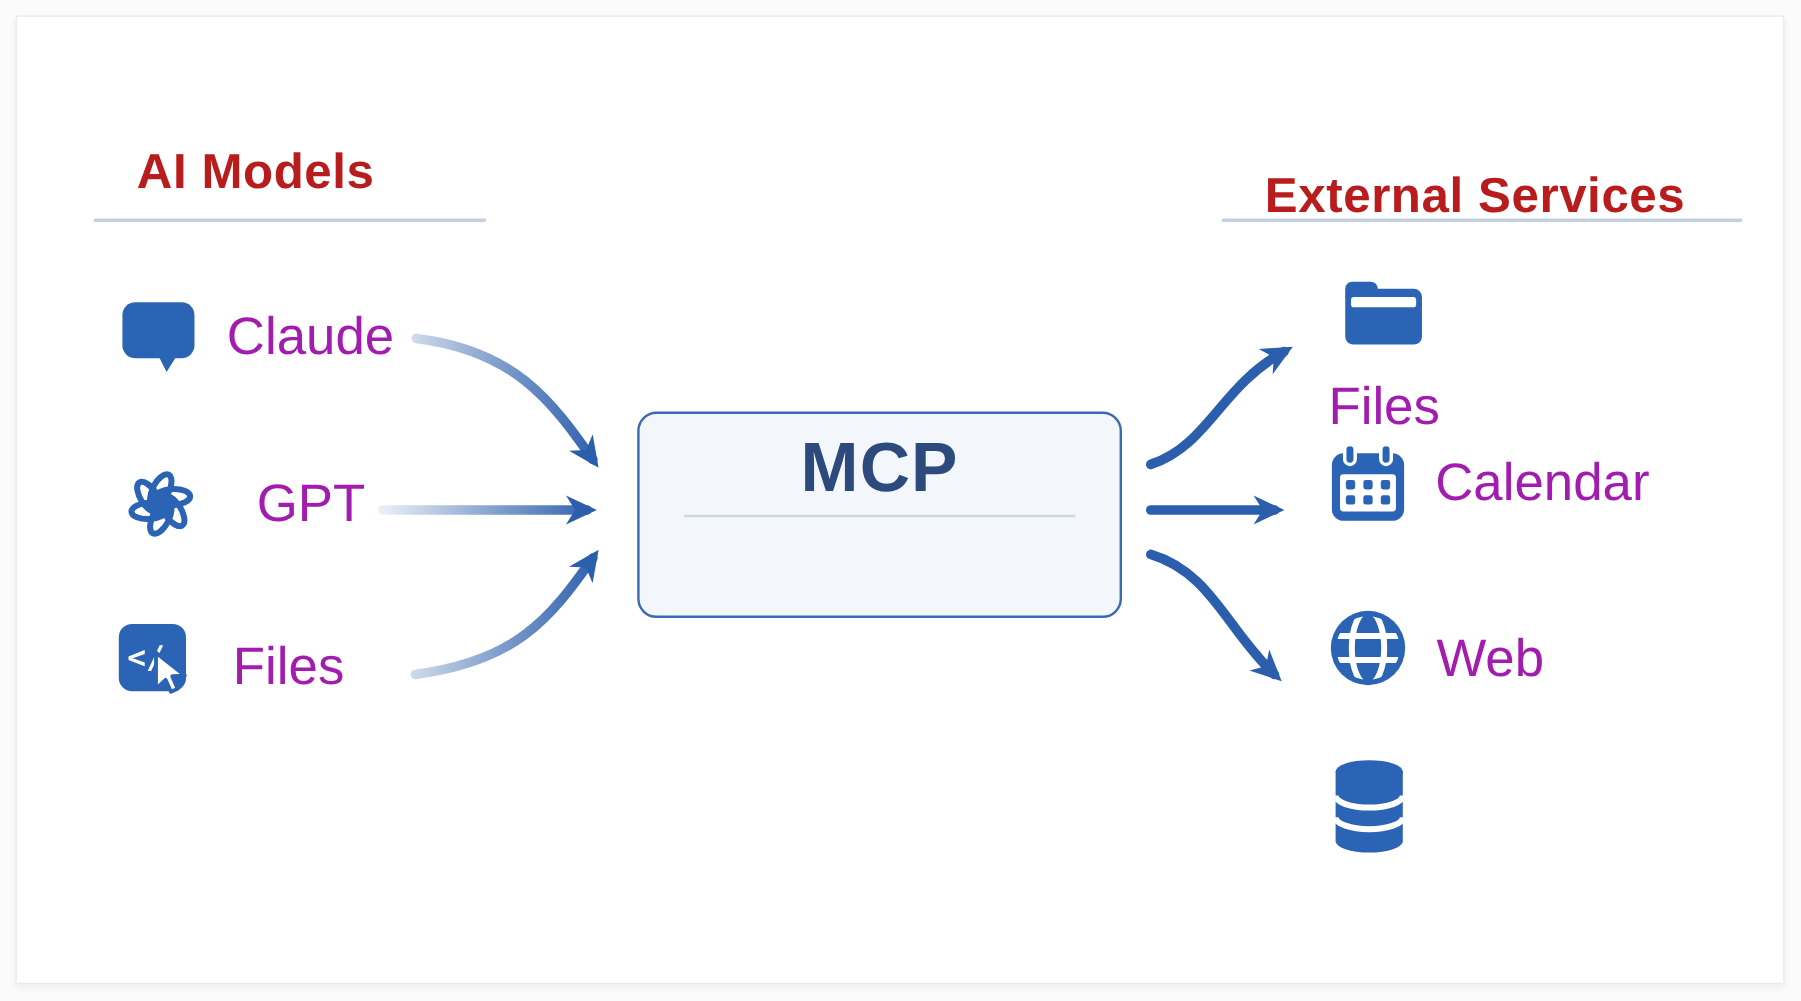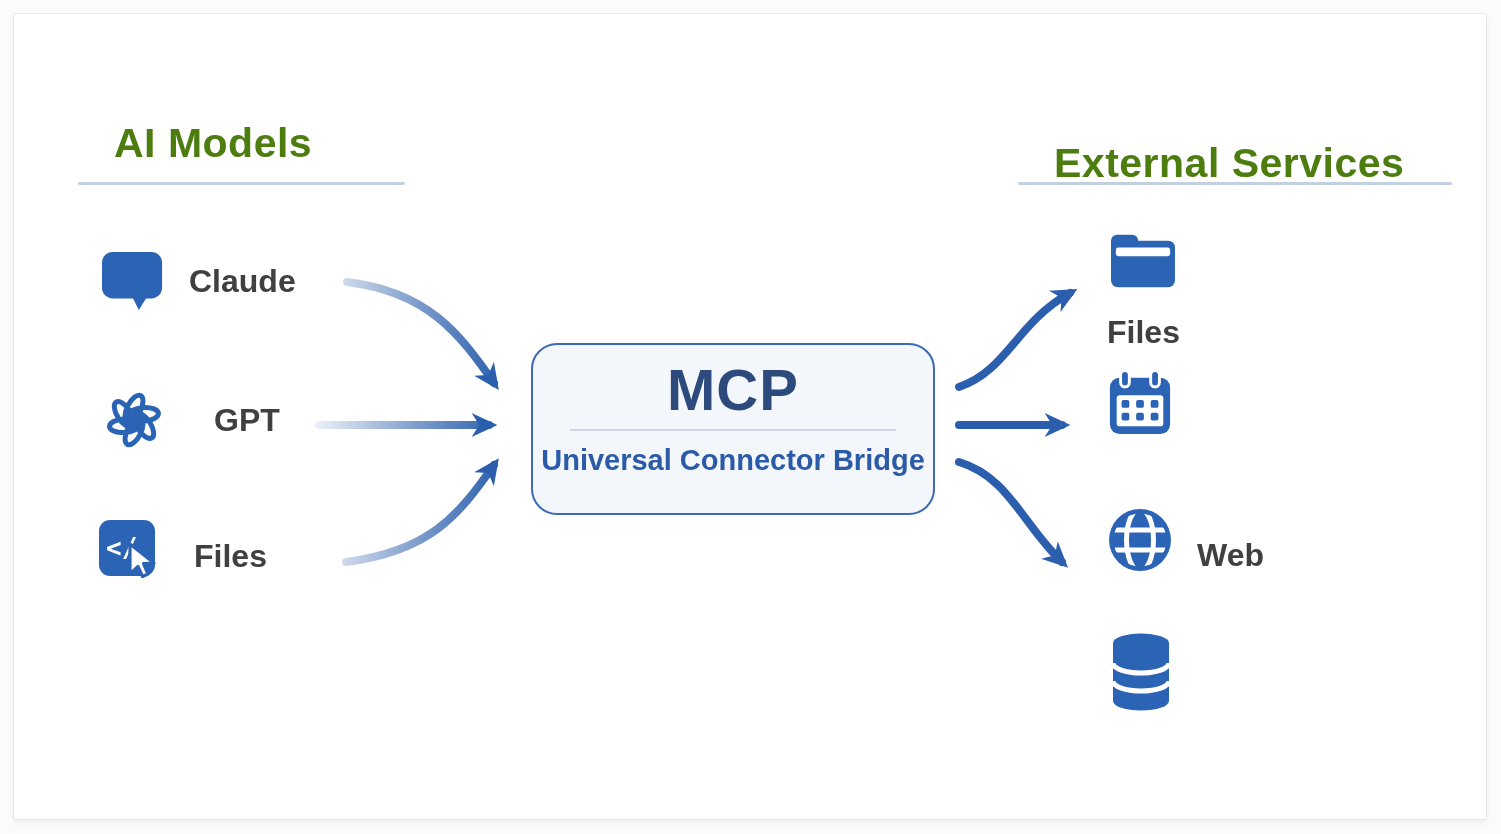--- a/index.html
+++ b/index.html
@@ -23,21 +23,21 @@
   .arrows {
     position: absolute;
     left: 0; top: 0;
     width: 1501px; height: 834px;
     pointer-events: none;
   }
   .panel-title {
     position: absolute;
     font-size: 41px;
     font-weight: bold;
-    color: #4d7c0f;
+    color: #b91c1c;
     letter-spacing: 0.5px;
     white-space: nowrap;
   }
   .panel-underline {
     position: absolute;
     height: 3px;
     background: #c3d0e2;
     border-radius: 2px;
   }
   #ai-models-title    { left: 114px; top: 120px; }
@@ -45,40 +45,40 @@
   #ext-services-title { left: 1054px; top: 140px; }
   #ext-services-line  { left: 1018px; top: 182px; width: 434px; }
 
   .item-row {
     position: absolute;
     display: flex;
     align-items: center;
     gap: 23px;
   }
   .item-label {
-    font-size: 32px;
-    font-weight: bold;
-    color: #404040;
+    font-size: 44px;
+    font-weight: normal;
+    color: #a21caf;
     white-space: nowrap;
   }
   #row-claude   { left: 100px;  top: 250px; }
   #row-gpt      { left: 102px;  top: 388px; gap: 48px; }
   #row-cursor   { left: 97px;   top: 518px; }
   #row-files    { left: 1107px; top: 229px; flex-direction: column; }
   #row-calendar { left: 1107px; top: 369px; }
   #row-web      { left: 1106px; top: 506px; align-items: flex-end; }
   #row-database { left: 1108px; top: 631px; }
 
   .mcp-box {
     position: absolute;
     left: 531px; top: 343px;
     width: 404px; height: 172px;
     background: #f3f6fa;
     border: 2.5px solid #3a6ab3;
-    border-radius: 26px;
+    border-radius: 16px;
     display: flex;
     flex-direction: column;
     align-items: center;
   }
   .mcp-title {
     margin-top: 16px;
     font-size: 58px;
     line-height: 1;
     font-weight: 800;
     color: #2c4a7c;
@@ -155,21 +155,20 @@
     <rect x="2" y="2" width="56" height="56" rx="11" fill="#2b64b5"></rect>
     <text x="9" y="39" font-size="26" font-weight="bold" fill="#ffffff" font-family="DejaVu Sans Mono, monospace">&lt;/</text>
     <path d="M33,26 L33,56 L41,48.5 L45.5,58.5 L51,56 L46.5,45.5 L57,45 Z" fill="#ffffff" stroke="#2b64b5" stroke-width="3.2" stroke-linejoin="round"></path>
   </svg>
   <span class="item-label">Files</span>
 </div>
 
 <div class="mcp-box">
   <div class="mcp-title">MCP</div>
   <div class="mcp-divider"></div>
-  <div class="mcp-subtitle">Universal Connector Bridge</div>
 </div>
 
 <div class="panel-title" id="ext-services-title">External Services</div>
 <div class="panel-underline" id="ext-services-line"></div>
 
 <div class="item-row" id="row-files">
   <svg class="icon" width="70" height="62" viewBox="0 0 72 64">
     <rect x="3" y="6" width="28" height="18" rx="6" fill="#2b64b5"></rect>
     <rect x="3" y="12" width="66" height="48" rx="7" fill="#2b64b5"></rect>
     <rect x="8" y="19" width="56" height="9" rx="2.5" fill="#ffffff"></rect>
@@ -185,20 +184,21 @@
       <rect x="15" y="32" width="8" height="8" rx="2"></rect>
       <rect x="30" y="32" width="8" height="8" rx="2"></rect>
       <rect x="45" y="32" width="8" height="8" rx="2"></rect>
       <rect x="15" y="45" width="8" height="8" rx="2"></rect>
       <rect x="30" y="45" width="8" height="8" rx="2"></rect>
       <rect x="45" y="45" width="8" height="8" rx="2"></rect>
     </g>
     <rect x="14" y="1.5" width="9" height="17" rx="4.5" fill="#2b64b5" stroke="#ffffff" stroke-width="3"></rect>
     <rect x="45" y="1.5" width="9" height="17" rx="4.5" fill="#2b64b5" stroke="#ffffff" stroke-width="3"></rect>
   </svg>
+  <span class="item-label">Calendar</span>
 </div>
 
 <div class="item-row" id="row-web">
   <svg class="icon" width="68" height="68" viewBox="-34 -34 68 68">
     <defs>
       <clipPath id="gclip">
           <circle cx="0" cy="0" r="26.5"></circle>
         </clipPath>
     </defs>
     <circle cx="0" cy="0" r="31" fill="#2b64b5"></circle>

